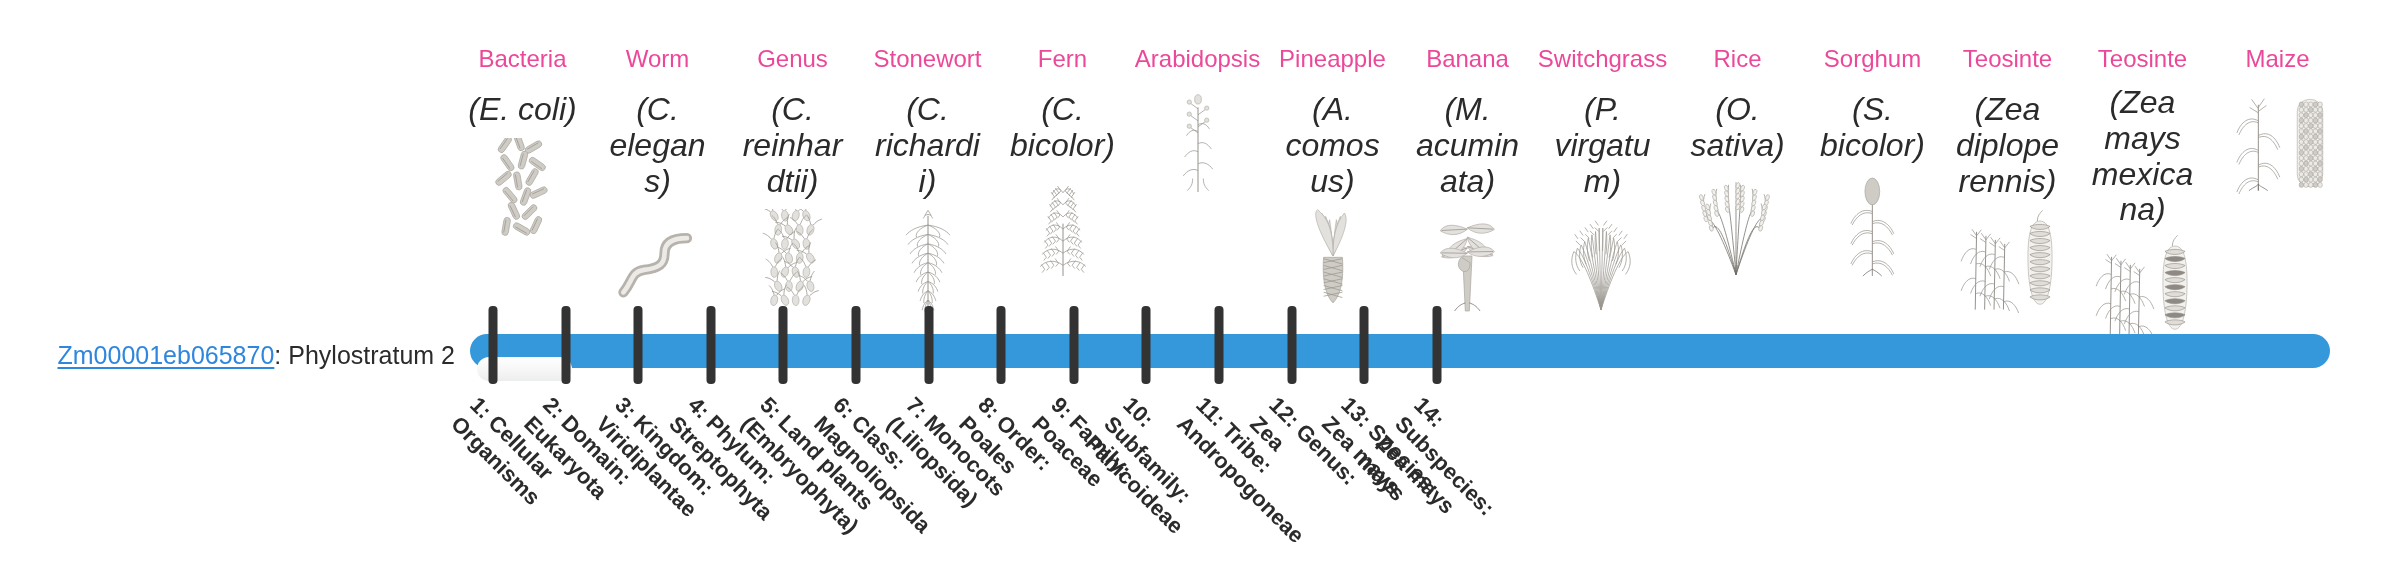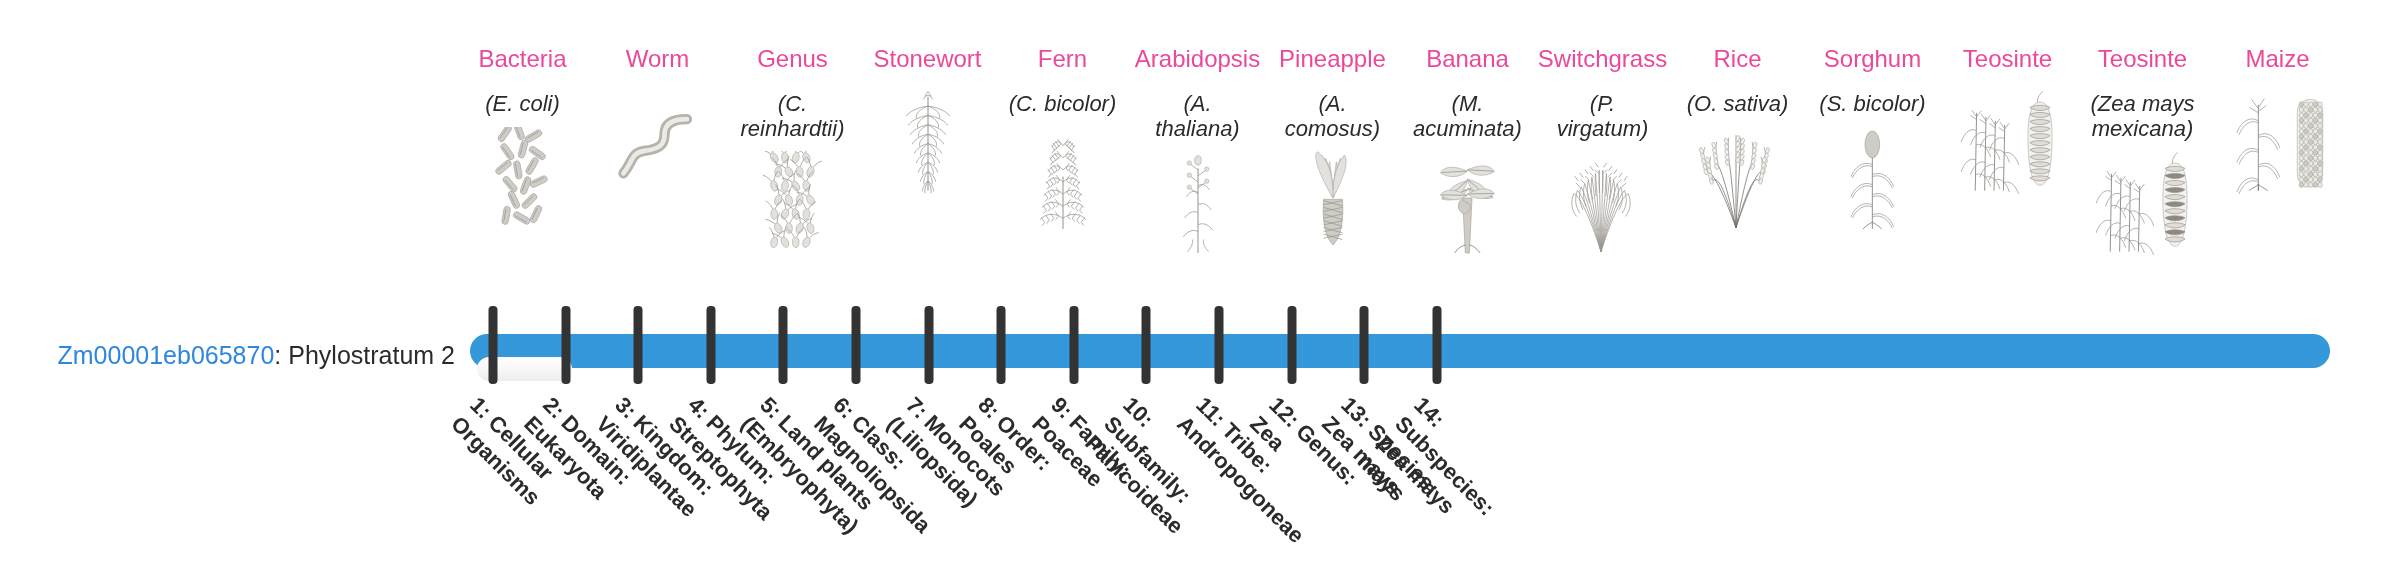--- a/index.html
+++ b/index.html
@@ -22,20 +22,21 @@
     left:0; top:340px;
     width:455px;
     text-align:right;
     font-size:25px;
     line-height:1.2;
     white-space:nowrap;
     color:#2b2b2b;
   }
   .gene-label .gid {
     color:#2e86de;
+    text-decoration:underline;
     text-underline-offset:3px;
     cursor:pointer;
   }
 
   
   .columns {
     position:absolute;
     left:455px; top:46px;
     width:1890px; height:270px;
     display:flex;
@@ -49,21 +50,21 @@
   }
   .col-common {
     font-size:24px;
     line-height:1.12;
     text-align:center;
     color:#ec4899;
     white-space:nowrap;
     height:34px;
   }
   .col-sci {
-    font-size:22px;
+    font-size:32px;
     font-style:italic;
     line-height:1.12;
     text-align:center;
     color:#2b2b2b;
     margin-top:12px;
     max-width:110px;
     word-break:break-word;
   }
   .col-art {
     margin-top:6px;
@@ -216,20 +217,21 @@
             </g>
             <g transform="translate(56,134) rotate(25)">
               <rect class="fill-m" x="-5" y="-14" width="10" height="28" rx="5"></rect>
               <path class="ink" d="M-2,-10 L-2,10"></path>
             </g>
           </svg>
         </div>
       </div>
       <div class="col">
         <div class="col-common">Worm</div>
+        <div class="col-sci">(C. elegans)</div>
         <div class="col-art">
           <svg width="84" height="88" viewBox="0 0 90 90">
     <path d="M8,70 C18,58 16,48 30,46 C46,44 52,40 52,28 C52,16 62,12 76,12" fill="none" stroke="#b7b3ac" stroke-width="11" stroke-linecap="round"></path>
     <path d="M8,70 C18,58 16,48 30,46 C46,44 52,40 52,28 C52,16 62,12 76,12" fill="none" stroke="#eceae6" stroke-width="5" stroke-linecap="round"></path>
   </svg>
         </div>
       </div>
       <div class="col">
         <div class="col-common">Genus</div>
         <div class="col-sci">(C. reinhardtii)</div>
@@ -373,20 +375,21 @@
             <g transform="translate(57,136) rotate(21)">
             <ellipse class="fill-l" rx="5" ry="8"></ellipse>
             <path class="ink" d="M-2,-8 C-6,-16 -9,-18 -12,-20"></path>
             <path class="ink" d="M2,-8 C6,-16 9,-18 12,-20"></path>
           </g>
           </svg>
         </div>
       </div>
       <div class="col">
         <div class="col-common">Stonewort</div>
+        <div class="col-sci">(C. richardii)</div>
         <div class="col-art">
           <svg width="70" height="104" viewBox="0 0 74 155">
             <path class="ink-d" d="M37,150 L37,10"></path>
             <path class="ink" d="M37,24 C19.96,26 8.599999999999998,33 4.340000000000003,39"></path>
             <path class="ink" d="M37,24 C54.04,26 65.4,33 69.66,39"></path>
             <path class="ink" d="M37,24 C25.64,28 17.12,36 19.96,42"></path>
             <path class="ink" d="M37,24 C48.36,28 56.879999999999995,36 54.04,42"></path>
             <path class="ink" d="M37,38 C21.52,40 11.2,47 7.330000000000002,53"></path>
             <path class="ink" d="M37,38 C52.480000000000004,40 62.8,47 66.67,53"></path>
             <path class="ink" d="M37,38 C26.68,42 18.94,50 21.52,56"></path>
@@ -554,21 +557,20 @@
             <path class="ink" d="M53.6,136 l4,5"></path>
             <path class="ink" d="M60.4,139 l5,-7"></path>
             <path class="ink" d="M60.4,139 l4,5"></path>
             <path class="ink" d="M67.2,142 l5,-7"></path>
             <path class="ink" d="M67.2,142 l4,5"></path>
           </svg>
         </div>
       </div>
       <div class="col">
         <div class="col-common">Arabidopsis</div>
-        <div class="col-sci">(A. thaliana)</div>
         <div class="col-art">
           <svg width="76" height="104" viewBox="0 0 76 155">
             <path class="ink-d" d="M38,152 L38,26"></path>
             <path class="ink" d="M38,120 C30,116 22,120 16,128"></path>
             <path class="ink" d="M38,110 C46,106 54,110 60,118"></path>
             <path class="ink" d="M38,92 C30,88 24,92 18,100"></path>
             <path class="ink" d="M38,80 C46,76 52,80 58,88"></path>
             <path class="ink" d="M38,62 C32,58 26,60 21,68"></path>
             <path class="ink" d="M38,52 C44,48 50,50 55,58"></path>
             <path class="ink" d="M38,28 L27,20"></path>
@@ -809,20 +811,21 @@
             <path class="ink" d="M40,119 C26,114 16,124 10,136"></path>
             <path class="ink" d="M40,131 C54,125 66,135 72,149"></path>
             <path class="ink" d="M40,134 C54,129 64,139 70,151"></path>
             <path class="ink-d" d="M26,152 C32,146 36,144 40,142"></path>
             <path class="ink-d" d="M54,152 C48,146 44,144 40,142"></path>
           </svg>
         </div>
       </div>
       <div class="col">
         <div class="col-common">Teosinte</div>
+        <div class="col-sci">(Zea diploperennis)</div>
         <div class="col-art">
           <svg width="62" height="104" viewBox="0 0 76 155">
             <path class="ink-d" d="M16,150 L18,34"></path>
             <path class="ink" d="M18,40 l-7,-10 M18,40 l7,-9 M18,44 l-9,-6"></path>
             <path class="ink" d="M17,60 C7,56 -1,66 -5,78"></path>
             <path class="ink" d="M17,82 C27,78 35,88 39,100"></path>
             <path class="ink" d="M17,104 C7,100 -1,110 -5,122"></path>
             <path class="ink" d="M17,126 C27,122 35,132 39,144"></path>
             <path class="ink-d" d="M30,150 L32,40"></path>
             <path class="ink" d="M32,46 l-7,-10 M32,46 l7,-9 M32,50 l-9,-6"></path>

